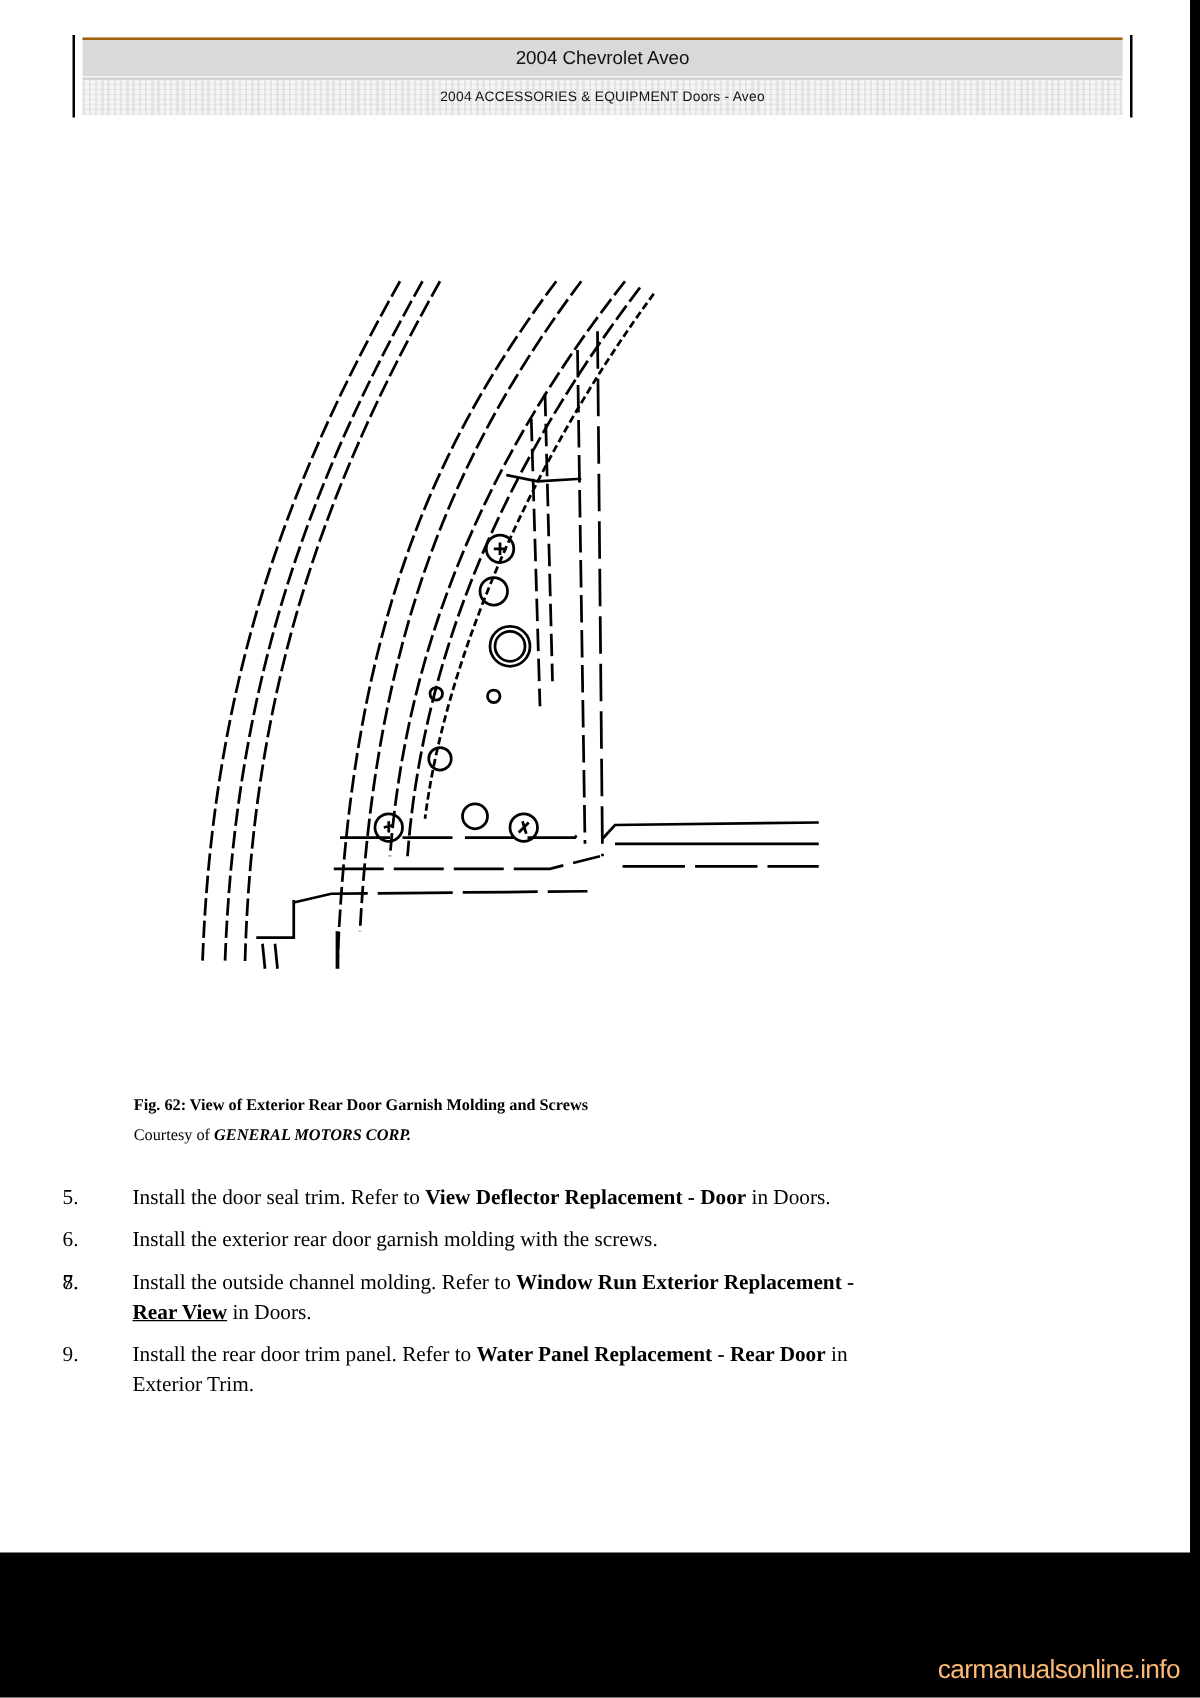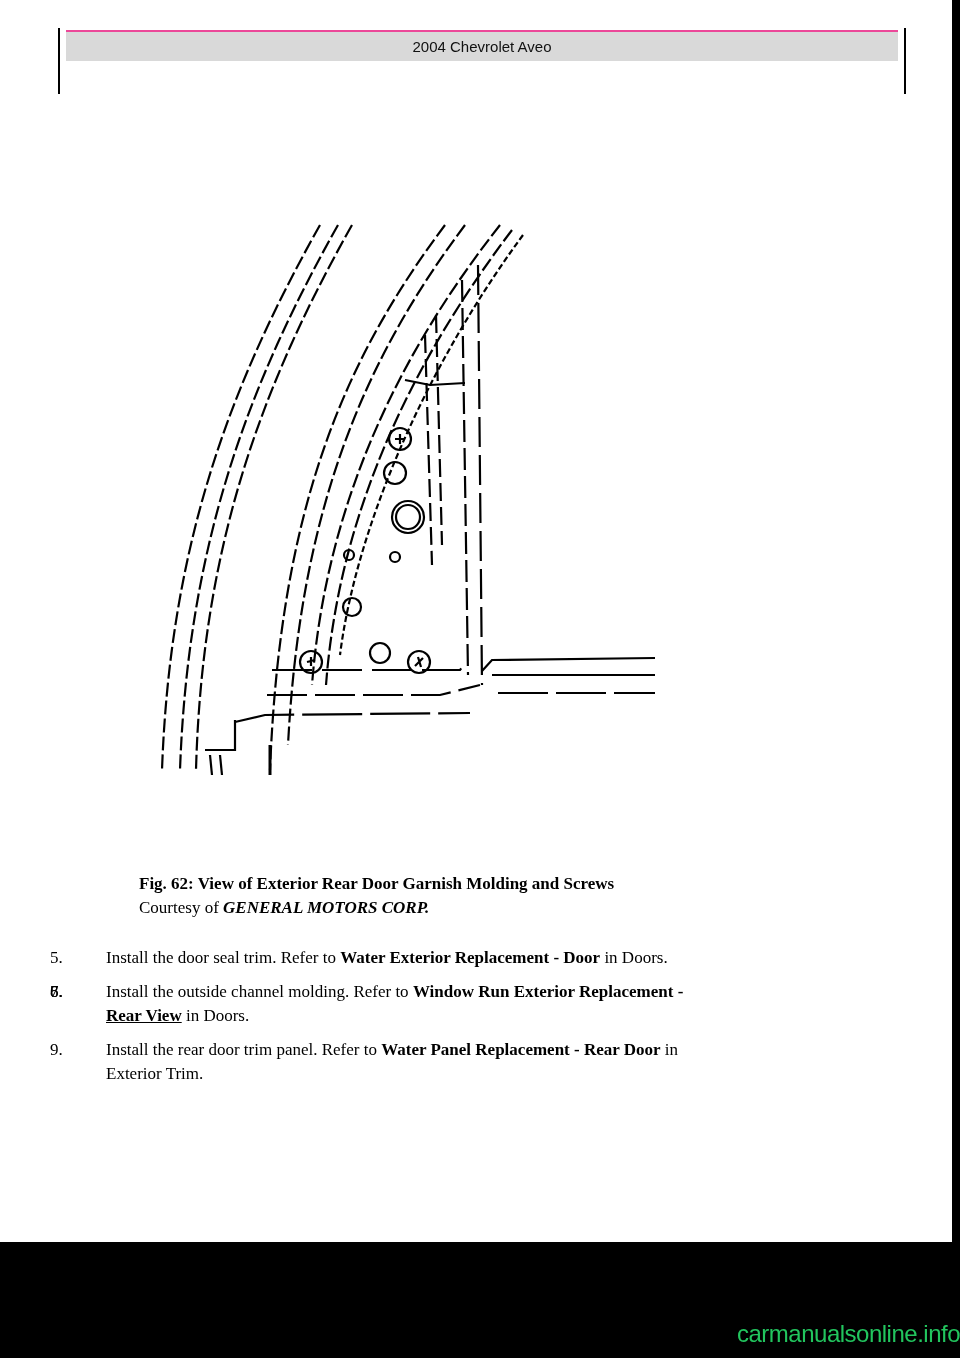--- a/index.html
+++ b/index.html
@@ -11,67 +11,68 @@
     position: absolute; left: 0; top: 0; width: 952px; height: 1242px;
     background: #fff;
   }
   .header {
     position: absolute; left: 58px; top: 28px; width: 848px; height: 66px;
     border-left: 2px solid #000; border-right: 2px solid #000;
     box-sizing: border-box;
   }
   .header-title {
     position: absolute; left: 6px; right: 6px; top: 2px; height: 29px;
-    background: #d9d9d9; border-top: 2px solid #ec4899;
+    background: #d9d9d9; border-top: 2px solid #a16207;
     font-family: "Liberation Sans", sans-serif; font-size: 15px;
     text-align: center; line-height: 29px; color: #111;
   }
   .header-sub {
     position: absolute; left: 6px; right: 6px; top: 34px; height: 28px;
     border-top: 2px solid #d4d4d4;
     background:
       repeating-linear-gradient(90deg, rgba(200,200,200,0.35) 0 2px, transparent 2px 5px),
       repeating-linear-gradient(0deg, rgba(210,210,210,0.35) 0 1px, transparent 1px 4px),
       #f4f4f4;
     font-family: "Liberation Sans", sans-serif; font-size: 11px;
     text-align: center; line-height: 28px; color: #111; letter-spacing: 0.2px;
   }
   .figure {
     position: absolute; left: 140px; top: 215px; width: 530px; height: 570px;
   }
   .caption {
-    position: absolute; left: 107px; top: 872px; font-size: 17px; line-height: 24px; margin-left: 32px;
+    position: absolute; left: 107px; top: 872px; font-size: 13px; line-height: 24px;
   }
   .caption .bold { font-weight: bold; font-style: italic; }
   .steps {
     position: absolute; left: 50px; top: 946px; width: 860px;
     font-size: 17px; line-height: 24px;
   }
   .step { position: relative; padding-left: 56px; margin-bottom: 10px; }
   .step .num { position: absolute; left: 0; top: 0; width: 40px; }
   .link { font-weight: bold; }
   .link-u { font-weight: bold; text-decoration: underline; }
   .tighten { padding-left: 56px; margin: 14px 0 14px 0; }
   .tighten .lbl { font-weight: bold; }
   .right-strip {
     position: absolute; left: 952px; top: 0; width: 8px; height: 1242px; background: #000;
   }
   .watermark {
-    position: absolute; right: 0; bottom: 10px;
-    font-family: "Liberation Sans", sans-serif; font-size: 24px; color: #22c55e;
+    position: absolute; right: 16px; bottom: 10px;
+    font-family: "Liberation Sans", sans-serif; font-size: 21px; color: #fdba74;
     letter-spacing: -0.5px;
   }
 </style>
 </head>
 <body>
 
 <div class="page">
 
   <div class="header">
     <div class="header-title">2004 Chevrolet Aveo</div>
+    <div class="header-sub">2004 ACCESSORIES &amp; EQUIPMENT Doors - Aveo</div>
   </div>
 
   <div class="figure">
     <svg width="530" height="570" viewBox="0 0 530 570" fill="none" stroke="#000" stroke-width="2.2" stroke-dasharray="14 4">
 
       <path d="M180 10 C 90 170, 30 330, 22 555"></path>
       <path d="M198 10 C 108 170, 48 330, 40 555"></path>
       <path d="M212 10 C 122 170, 62 330, 56 555"></path>
 
       <path d="M305 10 C 200 150, 140 300, 130 555"></path>
@@ -121,24 +122,25 @@
       <span style="font-weight:bold">Fig. 62: View of Exterior Rear Door Garnish Molding and Screws</span>
     </div>
     <div>
       <span>Courtesy of </span><span class="bold">GENERAL MOTORS CORP.</span>
     </div>
   </div>
 
   <div class="steps">
     <div class="step">
       <span class="num">5.</span>
-      <span>Install the door seal trim. Refer to </span><span class="link">Water Exterior Replacement - Door</span><span> in Doors.</span>
+      <span>Install the door seal trim. Refer to </span><span class="link">View Deflector Replacement - Door</span><span> in Doors.</span>
     </div>
     <div class="step">
       <span class="num">6.</span>
+      <span>Install the exterior rear door garnish molding with the screws.</span>
     </div>
     <div class="step">
       <span class="num">7.</span>
     </div>
     <div class="step">
       <span class="num">8.</span>
       <span>Install the outside channel molding. Refer to </span><span class="link">Window Run Exterior Replacement -</span><br>
       <span class="link-u">Rear View</span><span> in Doors.</span>
     </div>
     <div class="step">

